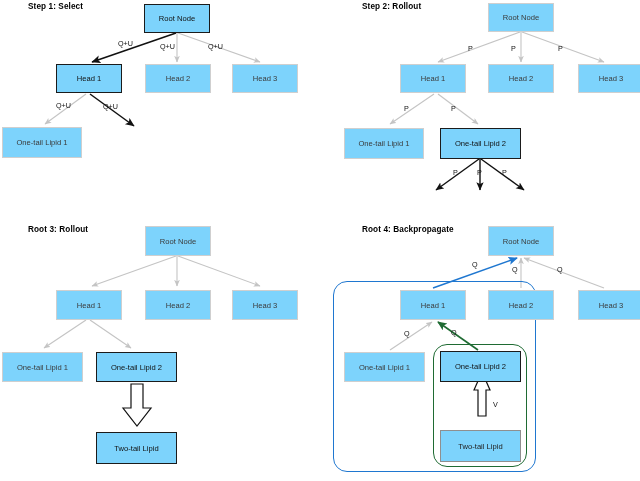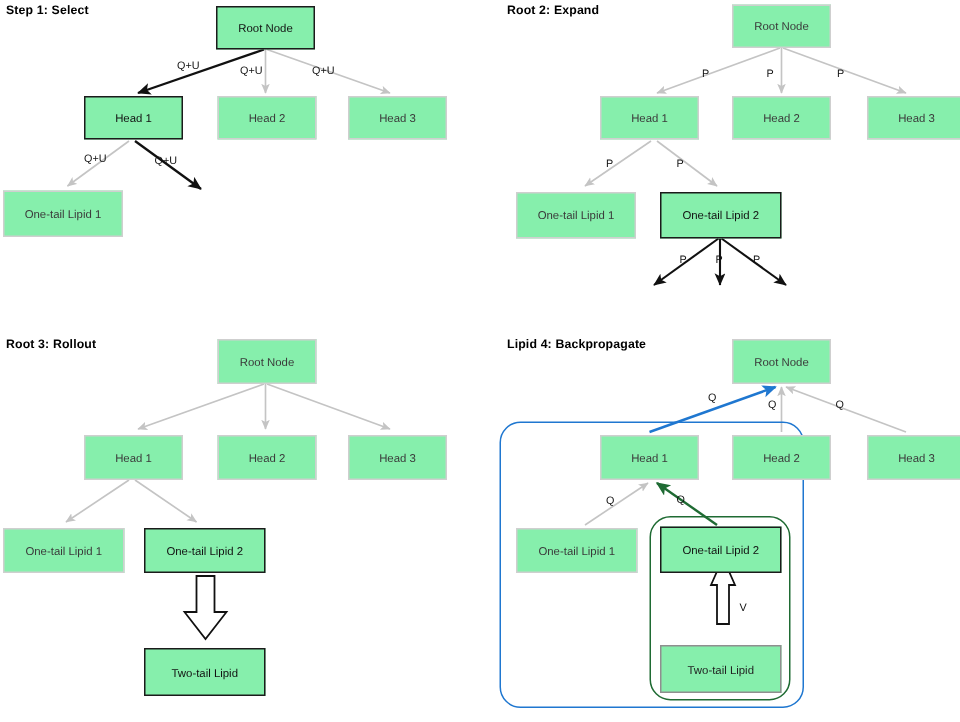--- a/index.html
+++ b/index.html
@@ -5,22 +5,22 @@
   html,body{margin:0;padding:0;background:#ffffff;}
   body{width:640px;height:481px;position:relative;overflow:hidden;
        font-family:"Liberation Sans","DejaVu Sans",sans-serif;
        -webkit-font-smoothing:antialiased;}
   .panel{position:absolute;}
   #panel1{left:0;top:0;width:320px;height:210px;}
   #panel2{left:320px;top:0;width:320px;height:210px;}
   #panel3{left:0;top:210px;width:320px;height:271px;}
   #panel4{left:320px;top:210px;width:320px;height:271px;}
   .step-title{position:absolute;font-size:8.2px;font-weight:bold;color:#000;
-              letter-spacing:.1px;white-space:nowrap;}
-  .node{position:absolute;box-sizing:border-box;background:#86efac;
+              letter-spacing:.1px;white-space:nowrap;margin-left:24px;}
+  .node{position:absolute;box-sizing:border-box;background:#7dd3fc;
         display:flex;align-items:center;justify-content:center;
         font-size:7.6px;color:#1a1a1a;white-space:nowrap;text-align:center;}
   .node.faint{border:1px solid #cfcfcf;color:#3a3a3a;}
   .node.bold{border:1.6px solid #1b1b1b;color:#111;}
   .node.mid{border:1px solid #8f8f8f;color:#222;}
   svg.layer{position:absolute;left:0;top:0;width:100%;height:100%;
             overflow:visible;pointer-events:none;}
   .elabel{position:absolute;font-size:7.2px;color:#111;white-space:nowrap;}
   .rrect{position:absolute;box-sizing:border-box;border-radius:14px;background:transparent;}
   .rrect.blue{border:1.4px solid #1f77d0;}
@@ -60,21 +60,21 @@
   <div class="node faint" style="left:2px;top:127px;width:80px;height:31px;">One-tail Lipid 1</div>
 
   <div class="elabel" style="left:118px;top:39px;">Q+U</div>
   <div class="elabel" style="left:160px;top:42px;">Q+U</div>
   <div class="elabel" style="left:208px;top:42px;">Q+U</div>
   <div class="elabel" style="left:56px;top:101px;">Q+U</div>
   <div class="elabel" style="left:103px;top:102px;">Q+U</div>
 </div>
 
 <div class="panel" id="panel2">
-  <div class="step-title" style="left:18px;top:2px;">Root 2: Expand</div>
+  <div class="step-title" style="left:18px;top:2px;">Step 2: Rollout</div>
 
   <svg class="layer" viewBox="0 0 320 210">
     <defs>
       <marker id="ah-dark-2" markerWidth="7" markerHeight="7" refX="5.6" refY="2.6" orient="auto">
         <path d="M0,0 L6,2.6 L0,5.2 L1.4,2.6 Z" fill="#111"></path>
       </marker>
       <marker id="ah-faint-2" markerWidth="7" markerHeight="7" refX="5.6" refY="2.6" orient="auto">
         <path d="M0,0 L6,2.6 L0,5.2 L1.4,2.6 Z" fill="#c4c4c4"></path>
       </marker>
     </defs>
@@ -127,21 +127,21 @@
   <div class="node faint" style="left:145px;top:16px;width:66px;height:30px;">Root Node</div>
   <div class="node faint" style="left:56px;top:80px;width:66px;height:30px;">Head 1</div>
   <div class="node faint" style="left:145px;top:80px;width:66px;height:30px;">Head 2</div>
   <div class="node faint" style="left:232px;top:80px;width:66px;height:30px;">Head 3</div>
   <div class="node faint" style="left:2px;top:142px;width:81px;height:30px;">One-tail Lipid 1</div>
   <div class="node bold" style="left:96px;top:142px;width:81px;height:30px;">One-tail Lipid 2</div>
   <div class="node bold" style="left:96px;top:222px;width:81px;height:32px;">Two-tail Lipid</div>
 </div>
 
 <div class="panel" id="panel4">
-  <div class="step-title" style="left:18px;top:15px;">Lipid 4: Backpropagate</div>
+  <div class="step-title" style="left:18px;top:15px;">Root 4: Backpropagate</div>
 
   <svg class="layer" viewBox="0 0 320 271">
     <defs>
       <marker id="ah-blue-4" markerWidth="7" markerHeight="7" refX="5.4" refY="2.6" orient="auto">
         <path d="M0,0 L6,2.6 L0,5.2 L1.4,2.6 Z" fill="#1f77d0"></path>
       </marker>
       <marker id="ah-green-4" markerWidth="7" markerHeight="7" refX="5.4" refY="2.6" orient="auto">
         <path d="M0,0 L6,2.6 L0,5.2 L1.4,2.6 Z" fill="#1f6b33"></path>
       </marker>
       <marker id="ah-faint-4" markerWidth="7" markerHeight="7" refX="5.6" refY="2.6" orient="auto">

